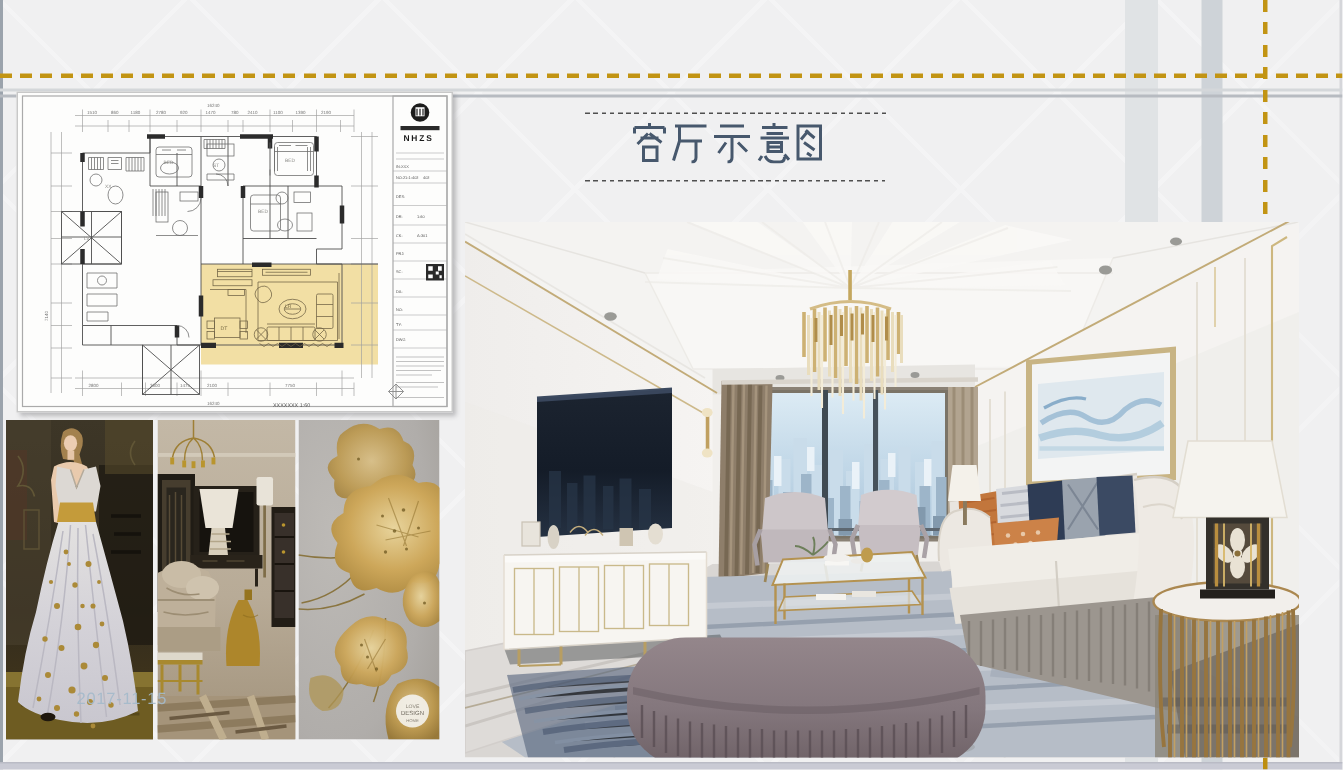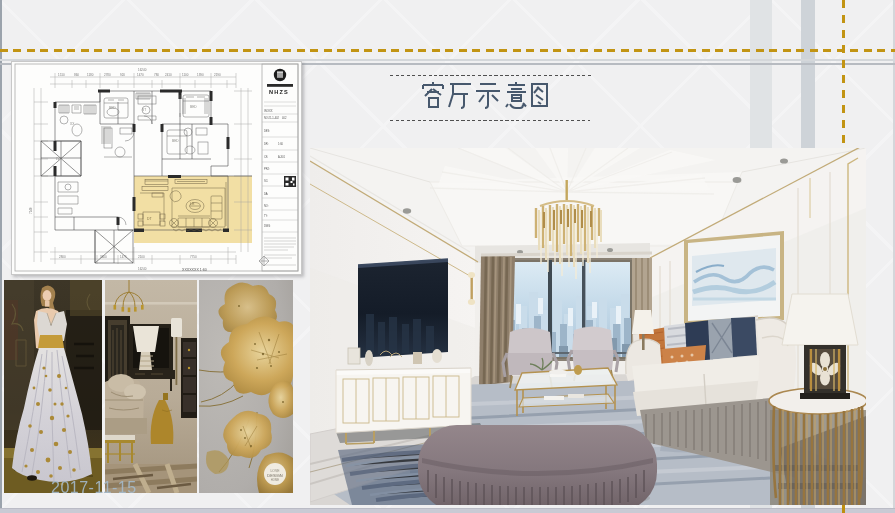--- a/index.html
+++ b/index.html
@@ -461,21 +461,21 @@
         <circle cx="78" cy="192" r="1.2"></circle>
         <circle cx="42" cy="150" r="1"></circle>
 </g>
 
 <circle cx="76" cy="194" r="11" fill="#f3f1ec" opacity=".92"></circle>
 <text x="76" y="192" text-anchor="middle" font-size="3.4" fill="#8a8478" font-family="Liberation Sans, sans-serif">LOVE</text>
 <text x="76" y="196.5" text-anchor="middle" font-size="4" fill="#6f695e" font-family="Liberation Sans, sans-serif">DESIGN</text>
 <text x="76" y="201" text-anchor="middle" font-size="2.8" fill="#8a8478" font-family="Liberation Sans, sans-serif">HOME</text>
 </svg></div>
 
-<div class="abs" style="left:51px;top:479px;font-size:16px;color:#a4bacb;letter-spacing:0.5px;opacity:.9;">2017-11-15</div>
+<div class="abs" style="left:51px;top:460px;font-size:11px;color:#a4bacb;letter-spacing:0.5px;opacity:.9;">2017-11-15</div>
 
 <div class="abs" style="left:310px;top:148px;width:556px;height:357px;background:#f2f1ef;">
 <svg width="556" height="357" viewBox="0 0 556 357">
 <defs>
 <linearGradient id="sky" x1="0" y1="0" x2="0" y2="1">
   <stop offset="0" stop-color="#dcebf4"></stop>
           <stop offset=".5" stop-color="#c2d8e8"></stop>
           <stop offset="1" stop-color="#adc6da"></stop>
 </linearGradient>
 <linearGradient id="lwall" x1="0" y1="0" x2="1" y2="0">

